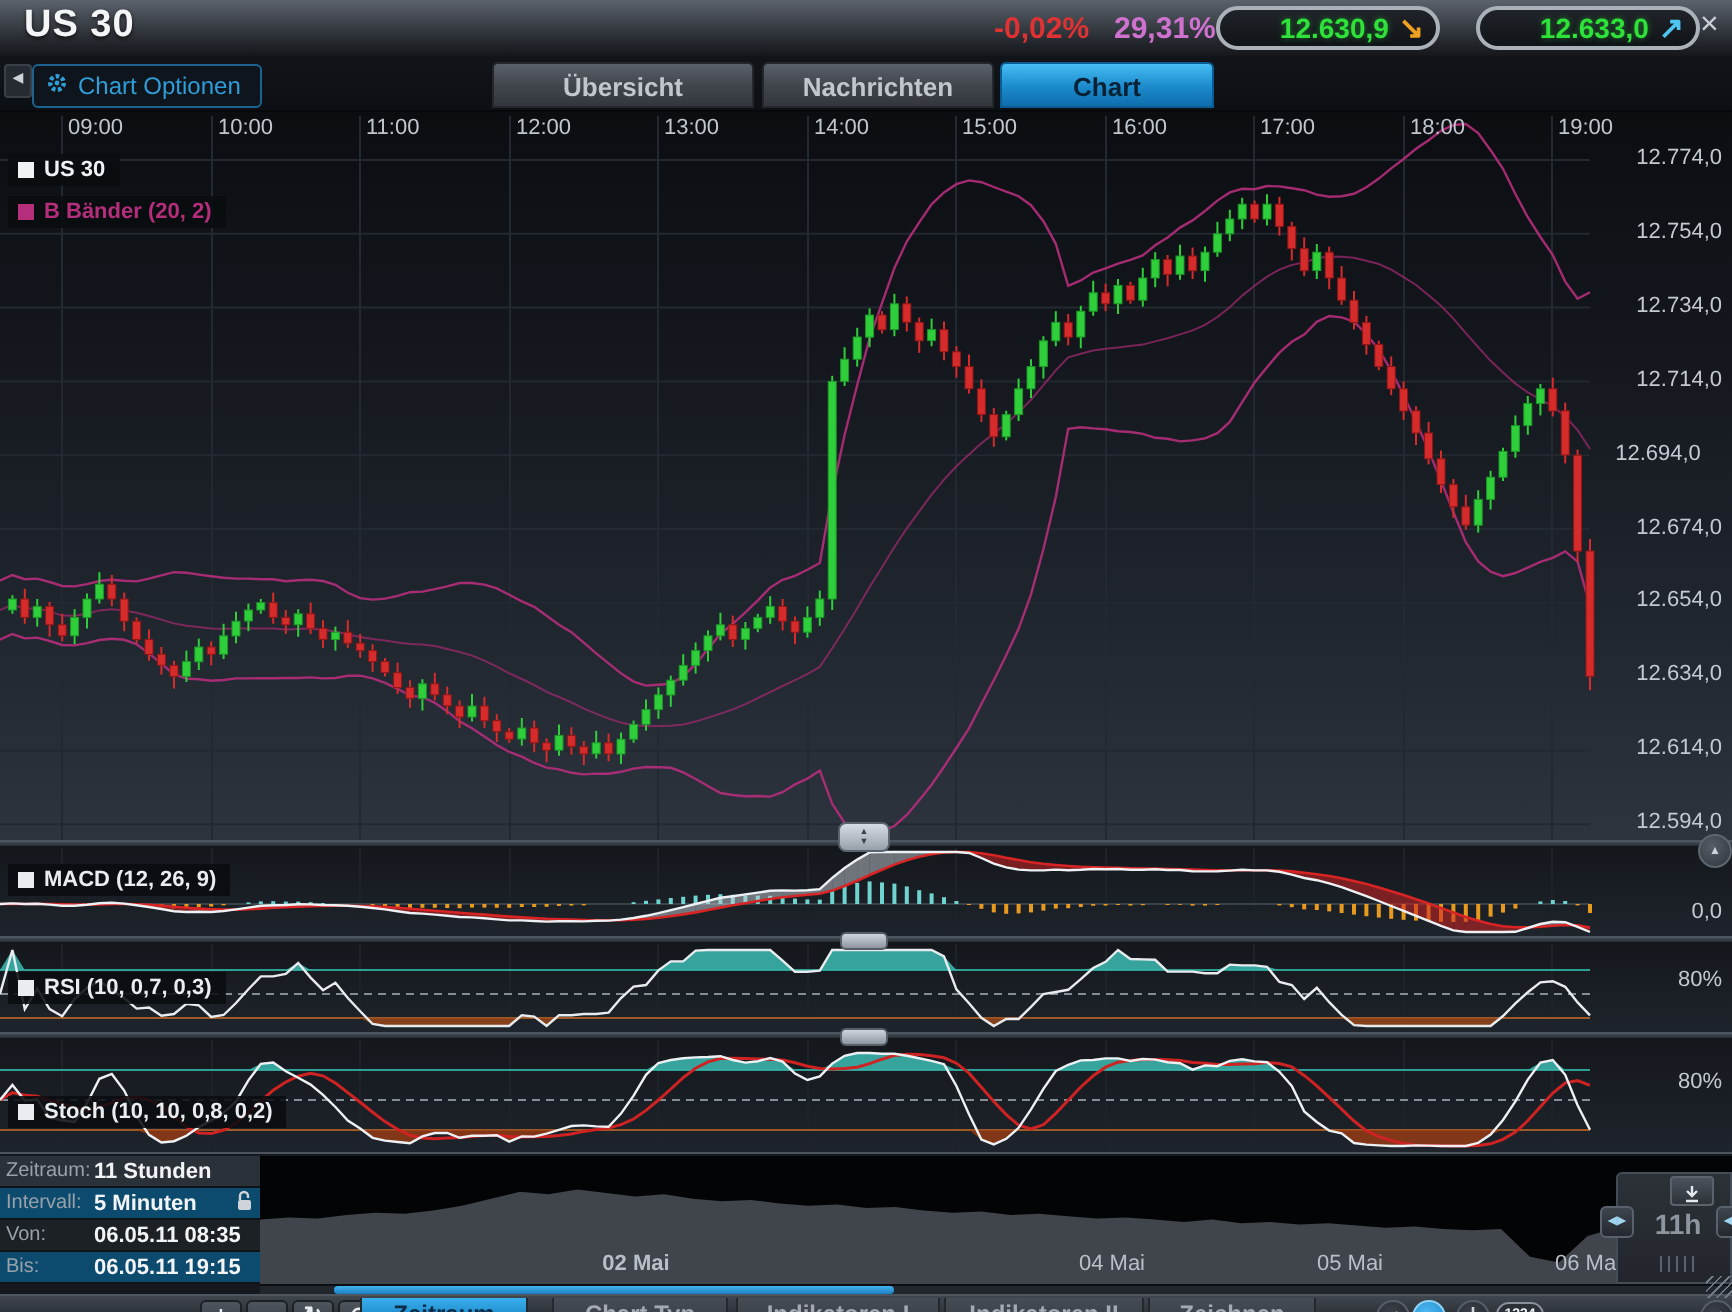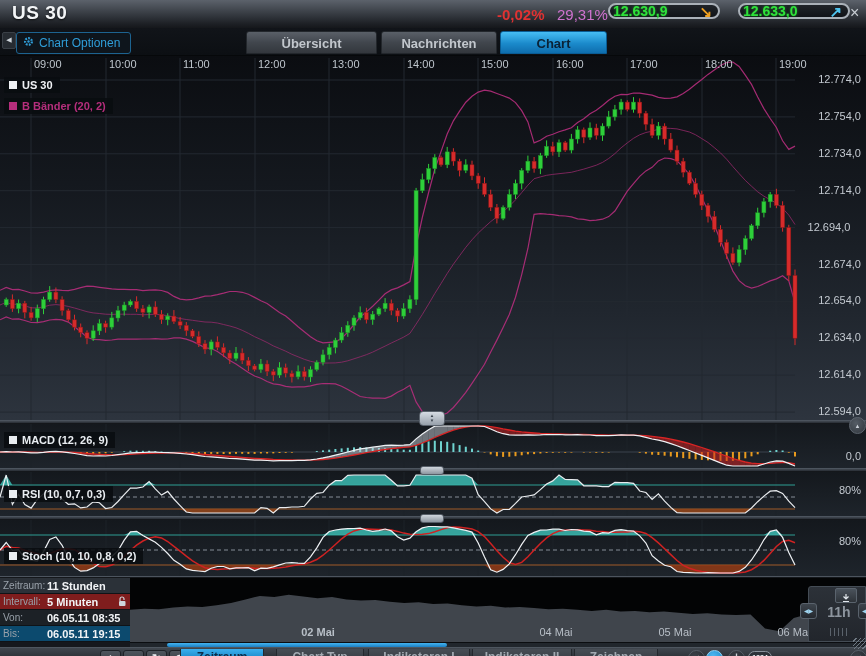--- a/index.html
+++ b/index.html
@@ -5,24 +5,24 @@
   html,body{margin:0;padding:0;background:#000;}
   #app{position:relative;width:866px;height:656px;overflow:hidden;background:#0d1014;
        font-family:"Liberation Sans",sans-serif;user-select:none;}
 
   
   #hdr{position:absolute;left:0;top:0;width:866px;height:28px;
        background:linear-gradient(#5c626b,#3a3f46 45%,#1d2025 85%,#15171b);}
   #symbol{position:absolute;left:12px;top:2px;font-size:19px;font-weight:bold;color:#f3f5f7;
           letter-spacing:.5px;text-shadow:0 1px 2px rgba(0,0,0,.7);}
   #chg{position:absolute;left:497px;top:6px;font-size:15px;font-weight:bold;color:#e03232;}
-  #rng{position:absolute;left:557px;top:6px;font-size:15px;font-weight:normal;color:#cf72cf;}
-  .pill{position:absolute;top:3px;width:112px;height:16px;border:2px solid #aab1b9;border-radius:13px;
+  #rng{position:absolute;left:557px;top:6px;font-size:15px;font-weight:bold;color:#cf72cf;}
+  .pill{position:absolute;top:3px;width:112px;height:22px;border:2px solid #aab1b9;border-radius:13px;
         background:linear-gradient(#20242a,#101318);display:flex;align-items:center;justify-content:flex-end;
-        padding:0 6px 0 0;box-sizing:border-box;cursor:pointer;gap:27px;}
+        padding:0 6px 0 0;box-sizing:border-box;cursor:pointer;}
   #pill-sell{left:608px;} #pill-buy{left:738px;}
   .pill .pv{color:#2ee23a;font-weight:bold;font-size:14px;margin-right:5px;text-shadow:0 0 3px rgba(46,226,58,.45);}
   .pill .pa{font-size:15px;font-weight:bold;line-height:1;}
   #pill-sell .pa{color:#f0a020;} #pill-buy .pa{color:#4ec4f0;}
   #hdr-close{position:absolute;left:850px;top:4px;font-size:16px;color:#c9ced4;cursor:pointer;}
 
   
   #tabbar{position:absolute;left:0;top:28px;width:866px;height:28px;
           background:linear-gradient(#111419,#0c0f13);border-bottom:1px solid #06080a;box-sizing:border-box;}
   #collapse-btn{position:absolute;left:2px;top:32px;width:12px;height:15px;background:#262b31;
@@ -72,21 +72,21 @@
           color:#cdd3da;font-size:6px;text-align:center;line-height:16px;box-sizing:border-box;z-index:5;cursor:pointer;}
 
   .ipanel{position:absolute;left:0;width:866px;background:linear-gradient(#14181d,#1e242b);}
   #macd-panel{top:424px;height:44px;} #rsi-panel{top:472px;height:44px;} #stoch-panel{top:520px;height:56px;}
   .axlab{position:absolute;right:5px;font-size:11px;color:#c3c9d0;}
   #macd-axlab{top:450px;} #rsi-axlab{top:484px;} #stoch-axlab{top:535px;}
 
   
   #info-panel{position:absolute;left:0;top:578px;width:130px;height:64px;}
   .info-row{height:16px;display:flex;align-items:center;padding:0 3px;box-sizing:border-box;border-bottom:1px solid #101317;}
-  .info-row:nth-child(1){background:#2b3138;} .info-row:nth-child(2){background:#7f1d1d;}
+  .info-row:nth-child(1){background:#2b3138;} .info-row:nth-child(2){background:#0c4a6e;}
   .info-row:nth-child(3){background:#1c2126;} .info-row:nth-child(4){background:#0c4a6e;}
   .il{color:#99a1aa;font-size:10px;width:44px;flex:none;}
   .iv{color:#f2f4f6;font-size:11px;font-weight:bold;white-space:nowrap;}
   .lock{margin-left:auto;}
 
   #nav-area{position:absolute;left:130px;top:578px;width:736px;height:64px;background:#030405;}
   .ndate{position:absolute;top:48px;transform:translateX(-50%);font-size:11px;color:#b8bfc7;}
   #nav-panel{position:absolute;left:808px;top:586px;width:58px;height:56px;box-sizing:border-box;
              background:linear-gradient(#2c3138,#22262c);border:1px solid #444c55;border-radius:3px 0 0 0;z-index:6;}
   #nav-collapse-btn{position:absolute;left:26px;top:1px;width:20px;height:13px;border-radius:2px;

